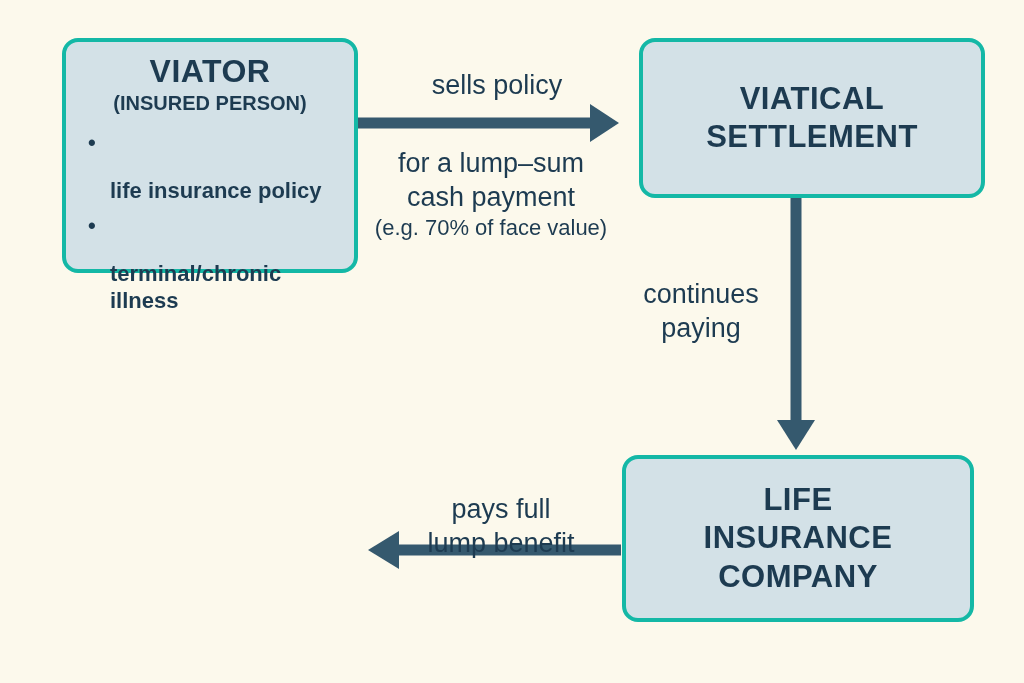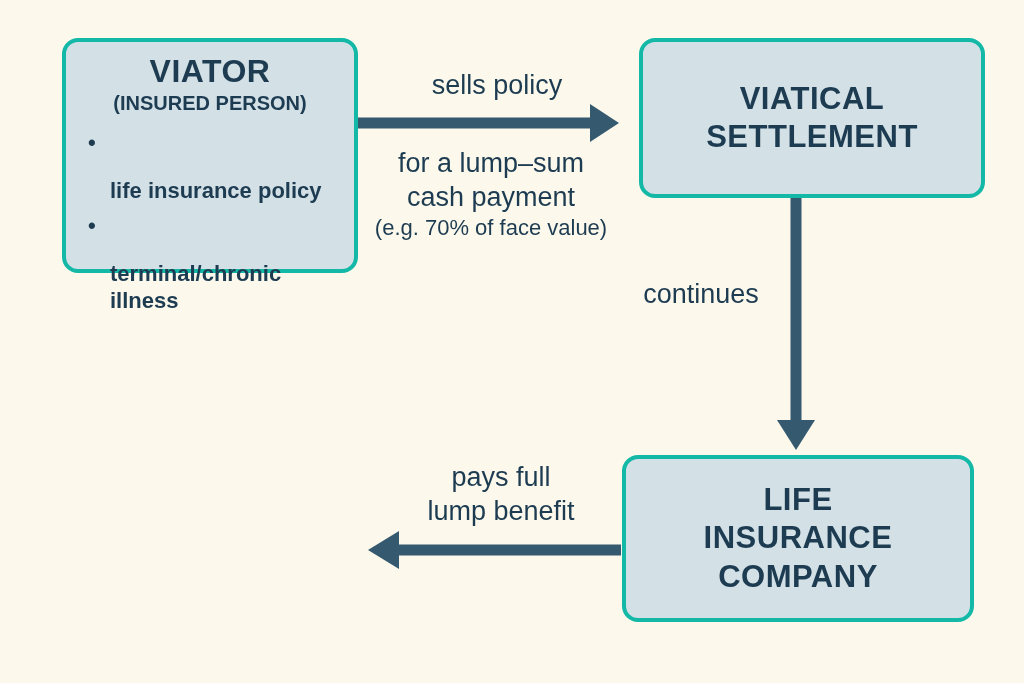--- a/index.html
+++ b/index.html
@@ -78,21 +78,21 @@
     transform: translateX(-50%);
     text-align: center;
     font-weight: 400;
     font-size: 27px;
     line-height: 1.26;
     white-space: nowrap;
   }
   #sells-policy-label  { left: 497px; top: 68px;  }
   #lump-sum-label      { left: 491px; top: 146px; }
   #premiums-label      { left: 701px; top: 277px; }
-  #death-benefit-label { left: 501px; top: 460px; }
+  #death-benefit-label { left: 501px; top: 492px; }
   .lbl-small { font-size: 22px; }
   .lbl-line { display: block; }
 </style>
 </head>
 <body>
 
 <div id="canvas">
 
   <svg class="arrow-layer" viewBox="0 0 1024 683">
 
@@ -145,20 +145,21 @@
   <div class="lbl" id="sells-policy-label">sells policy</div>
 
   <div class="lbl" id="lump-sum-label">
     <span class="lbl-line">for a lump–sum</span>
     <span class="lbl-line">cash payment</span>
     <span class="lbl-line lbl-small">(e.g. 70% of face value)</span>
   </div>
 
   <div class="lbl" id="premiums-label">
     <span class="lbl-line">continues</span>
+    <span class="lbl-line">paying</span>
   </div>
 
   <div class="lbl" id="death-benefit-label">
     <span class="lbl-line">pays full</span>
     <span class="lbl-line">lump benefit</span>
   </div>
 
 </div>
 
 </body></html>

